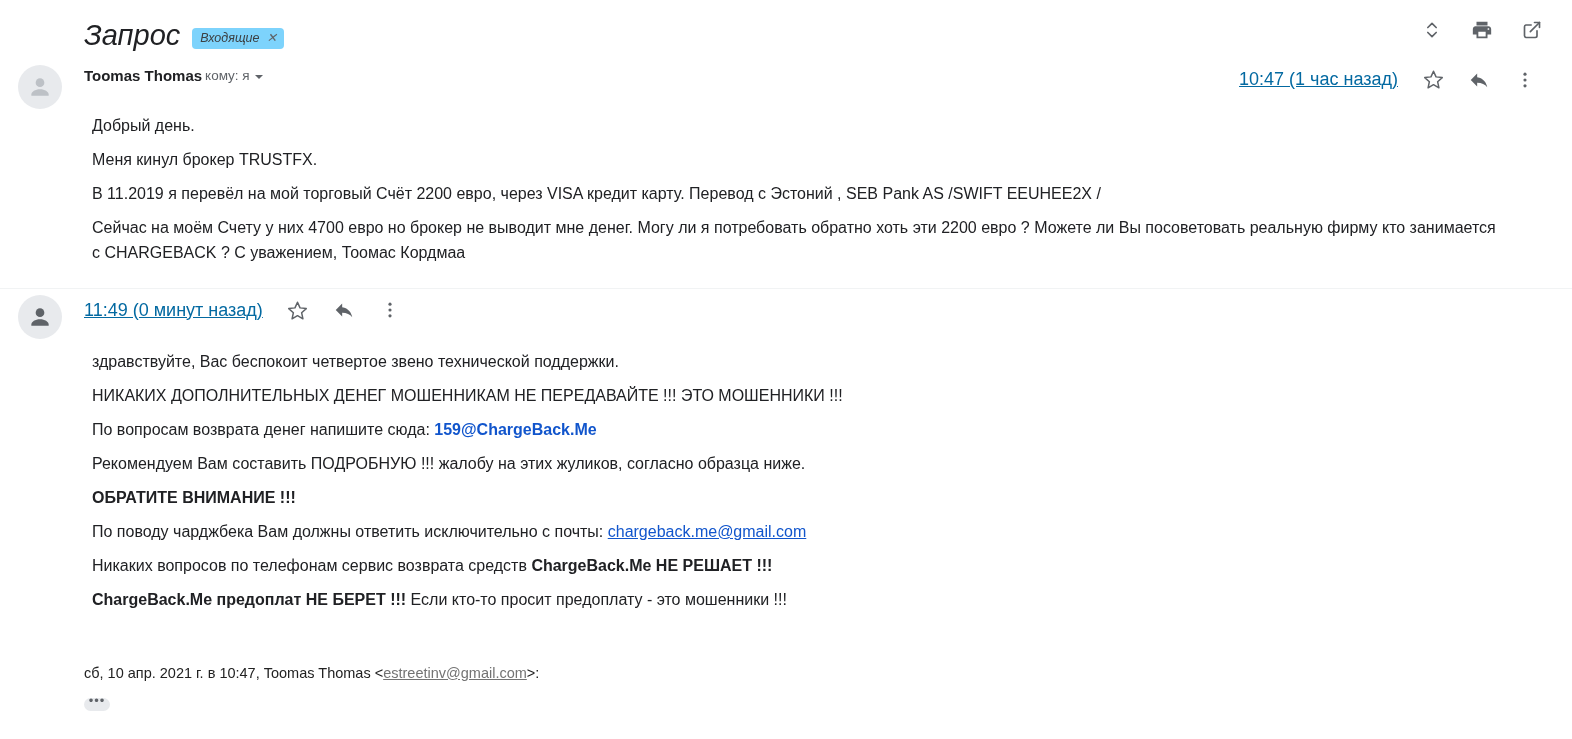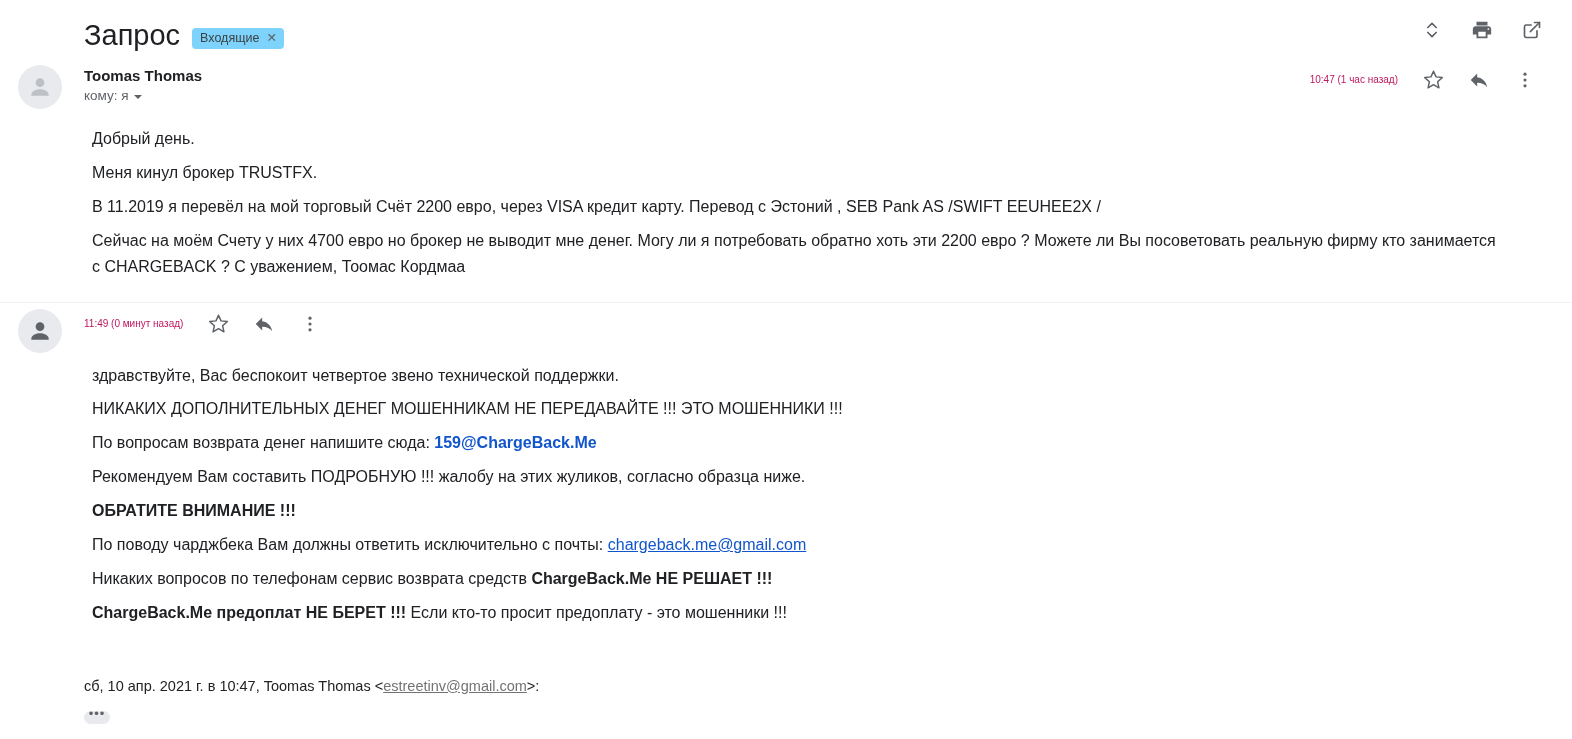--- a/index.html
+++ b/index.html
@@ -20,20 +20,21 @@
   .thread-header {
     display: flex;
     align-items: flex-start;
     padding: 18px 36px 6px 84px;
     position: relative;
   }
   .subject-line {
     display: flex;
     align-items: center;
     gap: 12px;
+    font-style: italic;
   }
   .subject {
     font-size: 29px;
     font-weight: 400;
     color: #202124;
     line-height: 1.2;
     letter-spacing: 0;
   }
   .label-chip {
     display: inline-flex;
@@ -97,21 +98,21 @@
   .avatar svg { display: block; }
 
   .msg-top {
     display: flex;
     align-items: flex-start;
     justify-content: space-between;
     padding-top: 8px;
   }
   .sender-block {
     display: flex;
-    flex-direction: column;
+    flex-direction: row;
     gap: 3px;
   }
   .sender-name {
     font-size: 15px;
     font-weight: bold;
     color: #202124;
     line-height: 1.2;
   }
   .recipient {
     font-size: 13.5px;
@@ -131,23 +132,24 @@
     top: 1px;
     cursor: pointer;
   }
   .msg-meta {
     display: flex;
     align-items: center;
     gap: 24px;
     padding-top: 2px;
   }
   .timestamp {
-    font-size: 10px;
-    color: #be185d;
+    font-size: 18px;
+    color: #0369a1;
     white-space: nowrap;
+    text-decoration: underline;
   }
   .micon {
     width: 22px;
     height: 22px;
     display: inline-flex;
     align-items: center;
     justify-content: center;
     color: #5f6368;
     cursor: pointer;
   }

